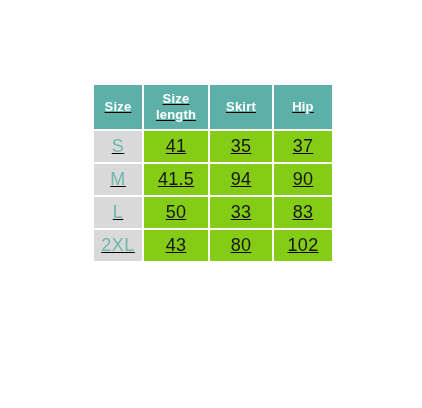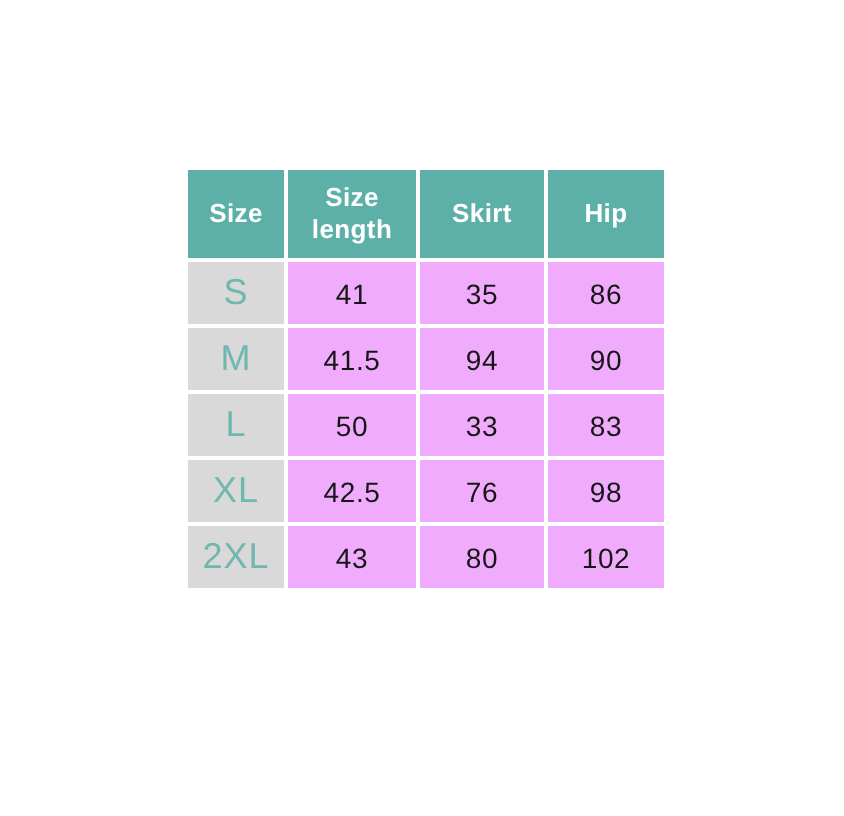--- a/index.html
+++ b/index.html
@@ -11,20 +11,21 @@
     height: 408px;
     background: #ffffff;
     font-family: "Liberation Sans", sans-serif;
     overflow: hidden;
   }
   #size-chart-wrap {
     position: absolute;
     left: 92px;
     top: 83px;
     width: 240px;
+    text-decoration: underline;
   }
   table.size-chart {
     width: 240px;
     border-collapse: separate;
     border-spacing: 2px 2px;
     table-layout: fixed;
   }
   table.size-chart th,
   table.size-chart td {
     padding: 0;
@@ -44,23 +45,23 @@
     color: #ffffff;
     font-weight: bold;
     font-size: 13px;
     line-height: 1.25;
     height: 44px;
     letter-spacing: 0.2px;
   }
   
   tbody td {
     height: 31px;
-    background: #f0abfc;
+    background: #84cc16;
     color: #161616;
-    font-size: 14px;
+    font-size: 18px;
     font-weight: normal;
     letter-spacing: 0.3px;
   }
   tbody td.size-cell {
     background: #d9d9d9;
     color: #6fb7af;
     font-size: 18px;
     letter-spacing: 0.5px;
   }
 </style>
@@ -81,41 +82,35 @@
         <th>Size length</th>
         <th>Skirt</th>
         <th>Hip</th>
       </tr>
     </thead>
     <tbody>
       <tr>
         <td class="size-cell">S</td>
         <td>41</td>
         <td>35</td>
-        <td>86</td>
+        <td>37</td>
       </tr>
       <tr>
         <td class="size-cell">M</td>
         <td>41.5</td>
         <td>94</td>
         <td>90</td>
       </tr>
       <tr>
         <td class="size-cell">L</td>
         <td>50</td>
         <td>33</td>
         <td>83</td>
       </tr>
       <tr>
-        <td class="size-cell">XL</td>
-        <td>42.5</td>
-        <td>76</td>
-        <td>98</td>
-      </tr>
-      <tr>
         <td class="size-cell">2XL</td>
         <td>43</td>
         <td>80</td>
         <td>102</td>
       </tr>
     </tbody>
   </table>
 </div>
 
 </body></html>

